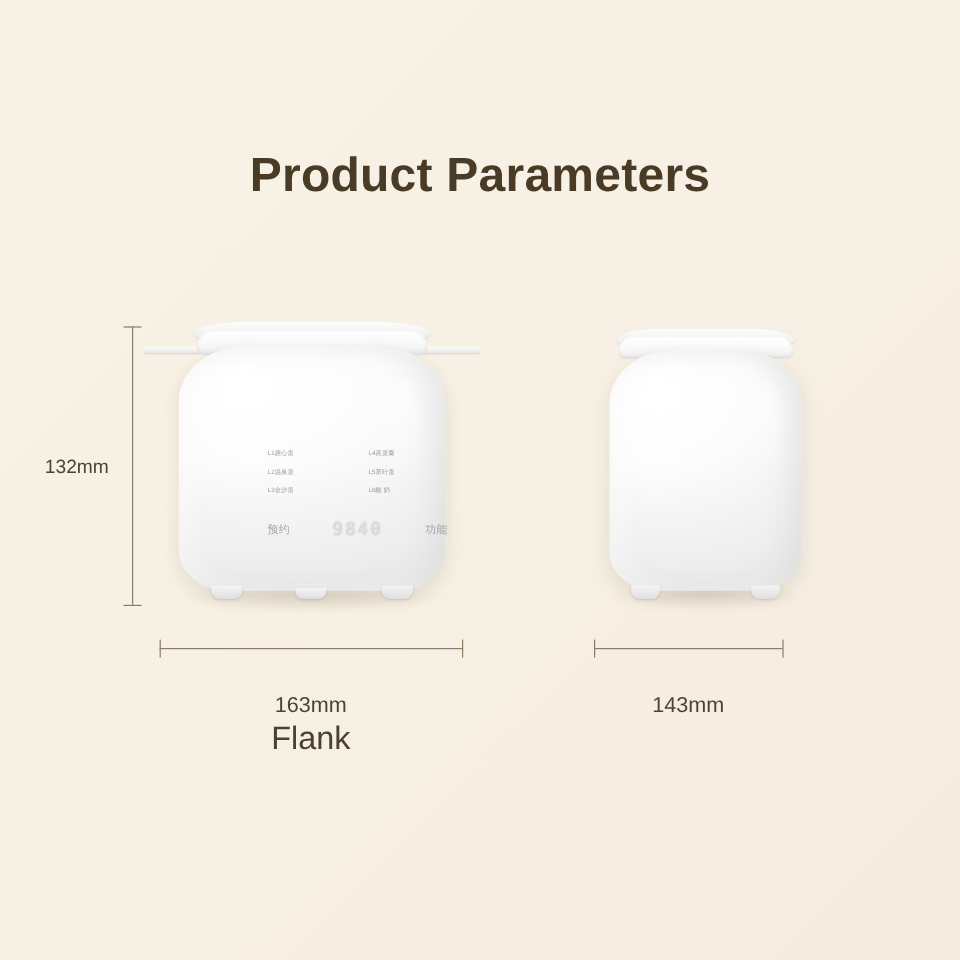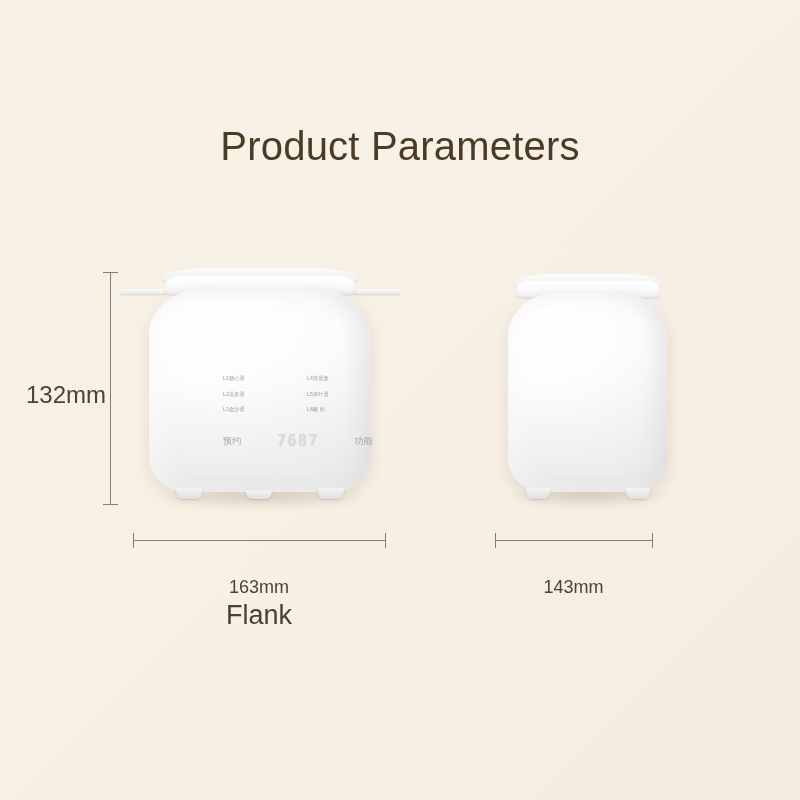--- a/index.html
+++ b/index.html
@@ -14,21 +14,21 @@
     overflow:hidden;
     position:relative;
   }
 
   
   .title {
     position:absolute;
     top:124px; left:0; width:800px;
     text-align:center;
     font-size:40px;
-    font-weight:normal;
+    font-weight:bold;
     color:#4a3b26;
     letter-spacing:0.2px;
   }
 
   
   .stage { position:absolute; inset:0; }
 
   
   .dim-line-v {
     position:absolute;
@@ -43,21 +43,21 @@
     background:#8c7c66;
   }
   .dim-cap-v.top { top:272px; }
   .dim-cap-v.bot { top:504px; }
 
   .dim-label-v {
     position:absolute;
     left:26px; top:381px;
     width:76px;
     text-align:center;
-    font-size:24px;
+    font-size:16px;
     color:#4e4234;
   }
 
   .dim-line-h {
     position:absolute;
     height:1px;
     background:#8c7c66;
     top:540px;
   }
   .dim-cap-h {
@@ -259,21 +259,21 @@
           </div>
           <div class="mode-col right">
             <div class="mode-item">L4蒸蛋羹</div>
             <div class="mode-item">L5茶叶蛋</div>
             <div class="mode-item">L6酸  奶</div>
           </div>
         </div>
 
         <div class="panel-row">
           <div class="panel-btn">预约</div>
-          <div class="led">7687</div>
+          <div class="led">9840</div>
           <div class="panel-btn">功能</div>
         </div>
 
       </div>
     </div>
 
     <div class="foot" style="left:56px;  top:226px; width:26px; height:11px;"></div>
     <div class="foot" style="left:126px; top:228px; width:26px; height:9px;"></div>
     <div class="foot" style="left:198px; top:226px; width:26px; height:11px;"></div>
   </div>

